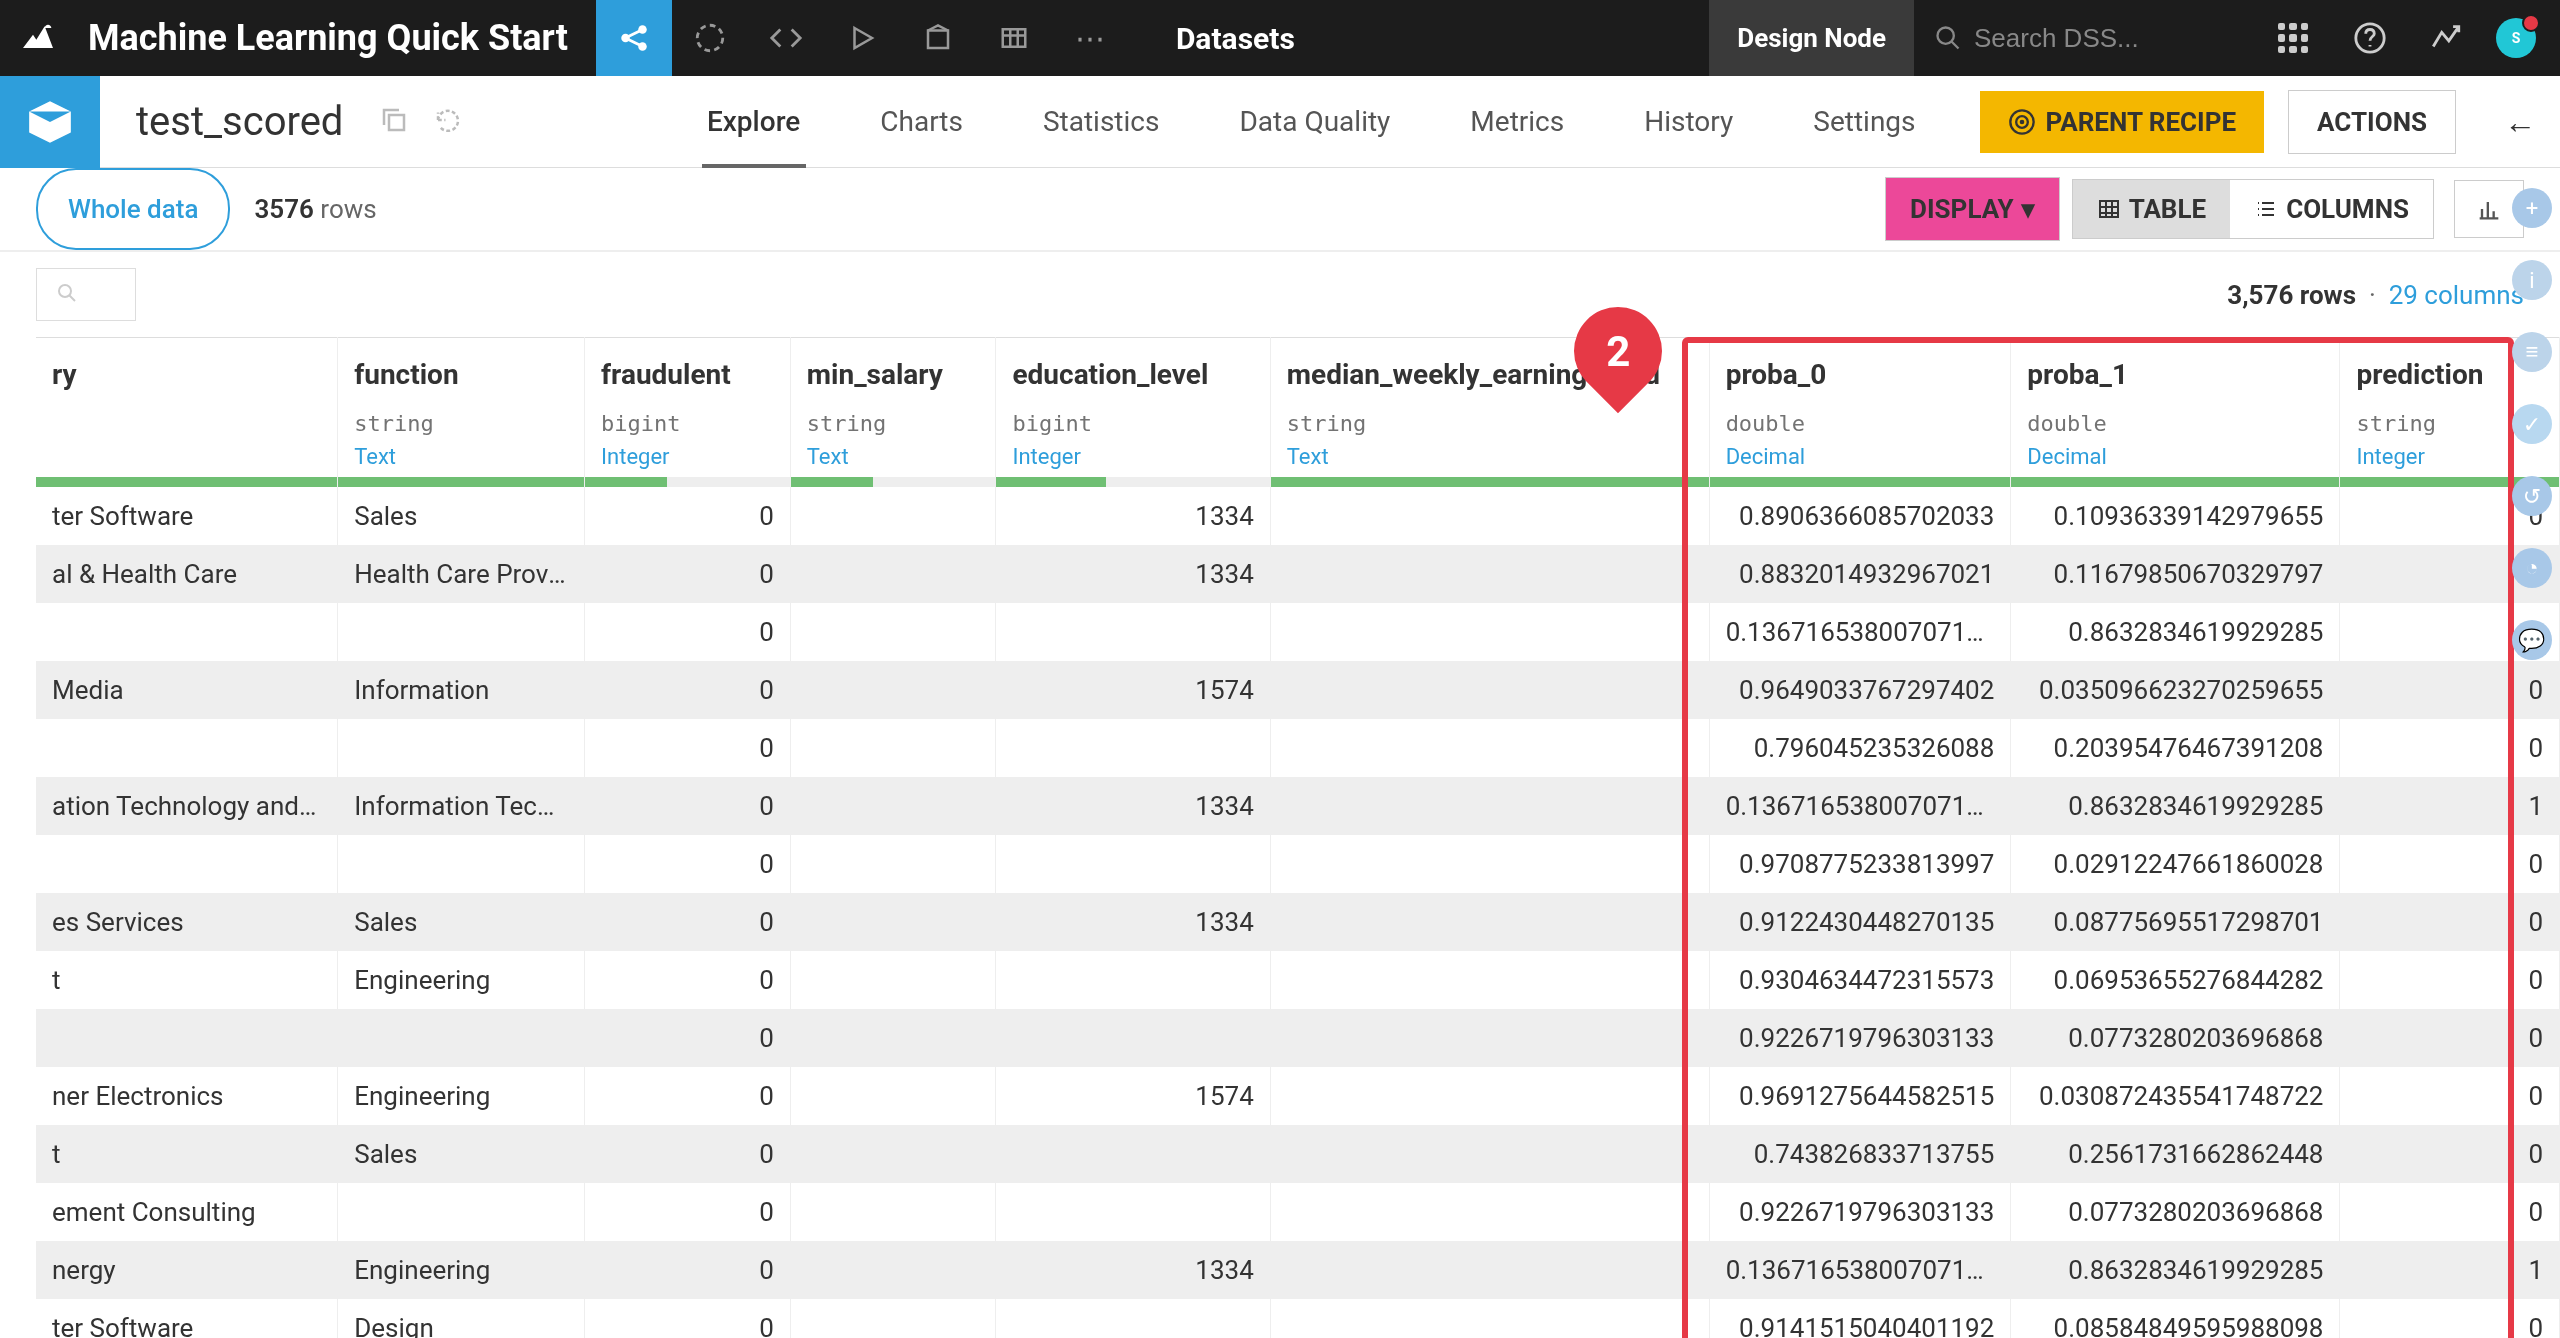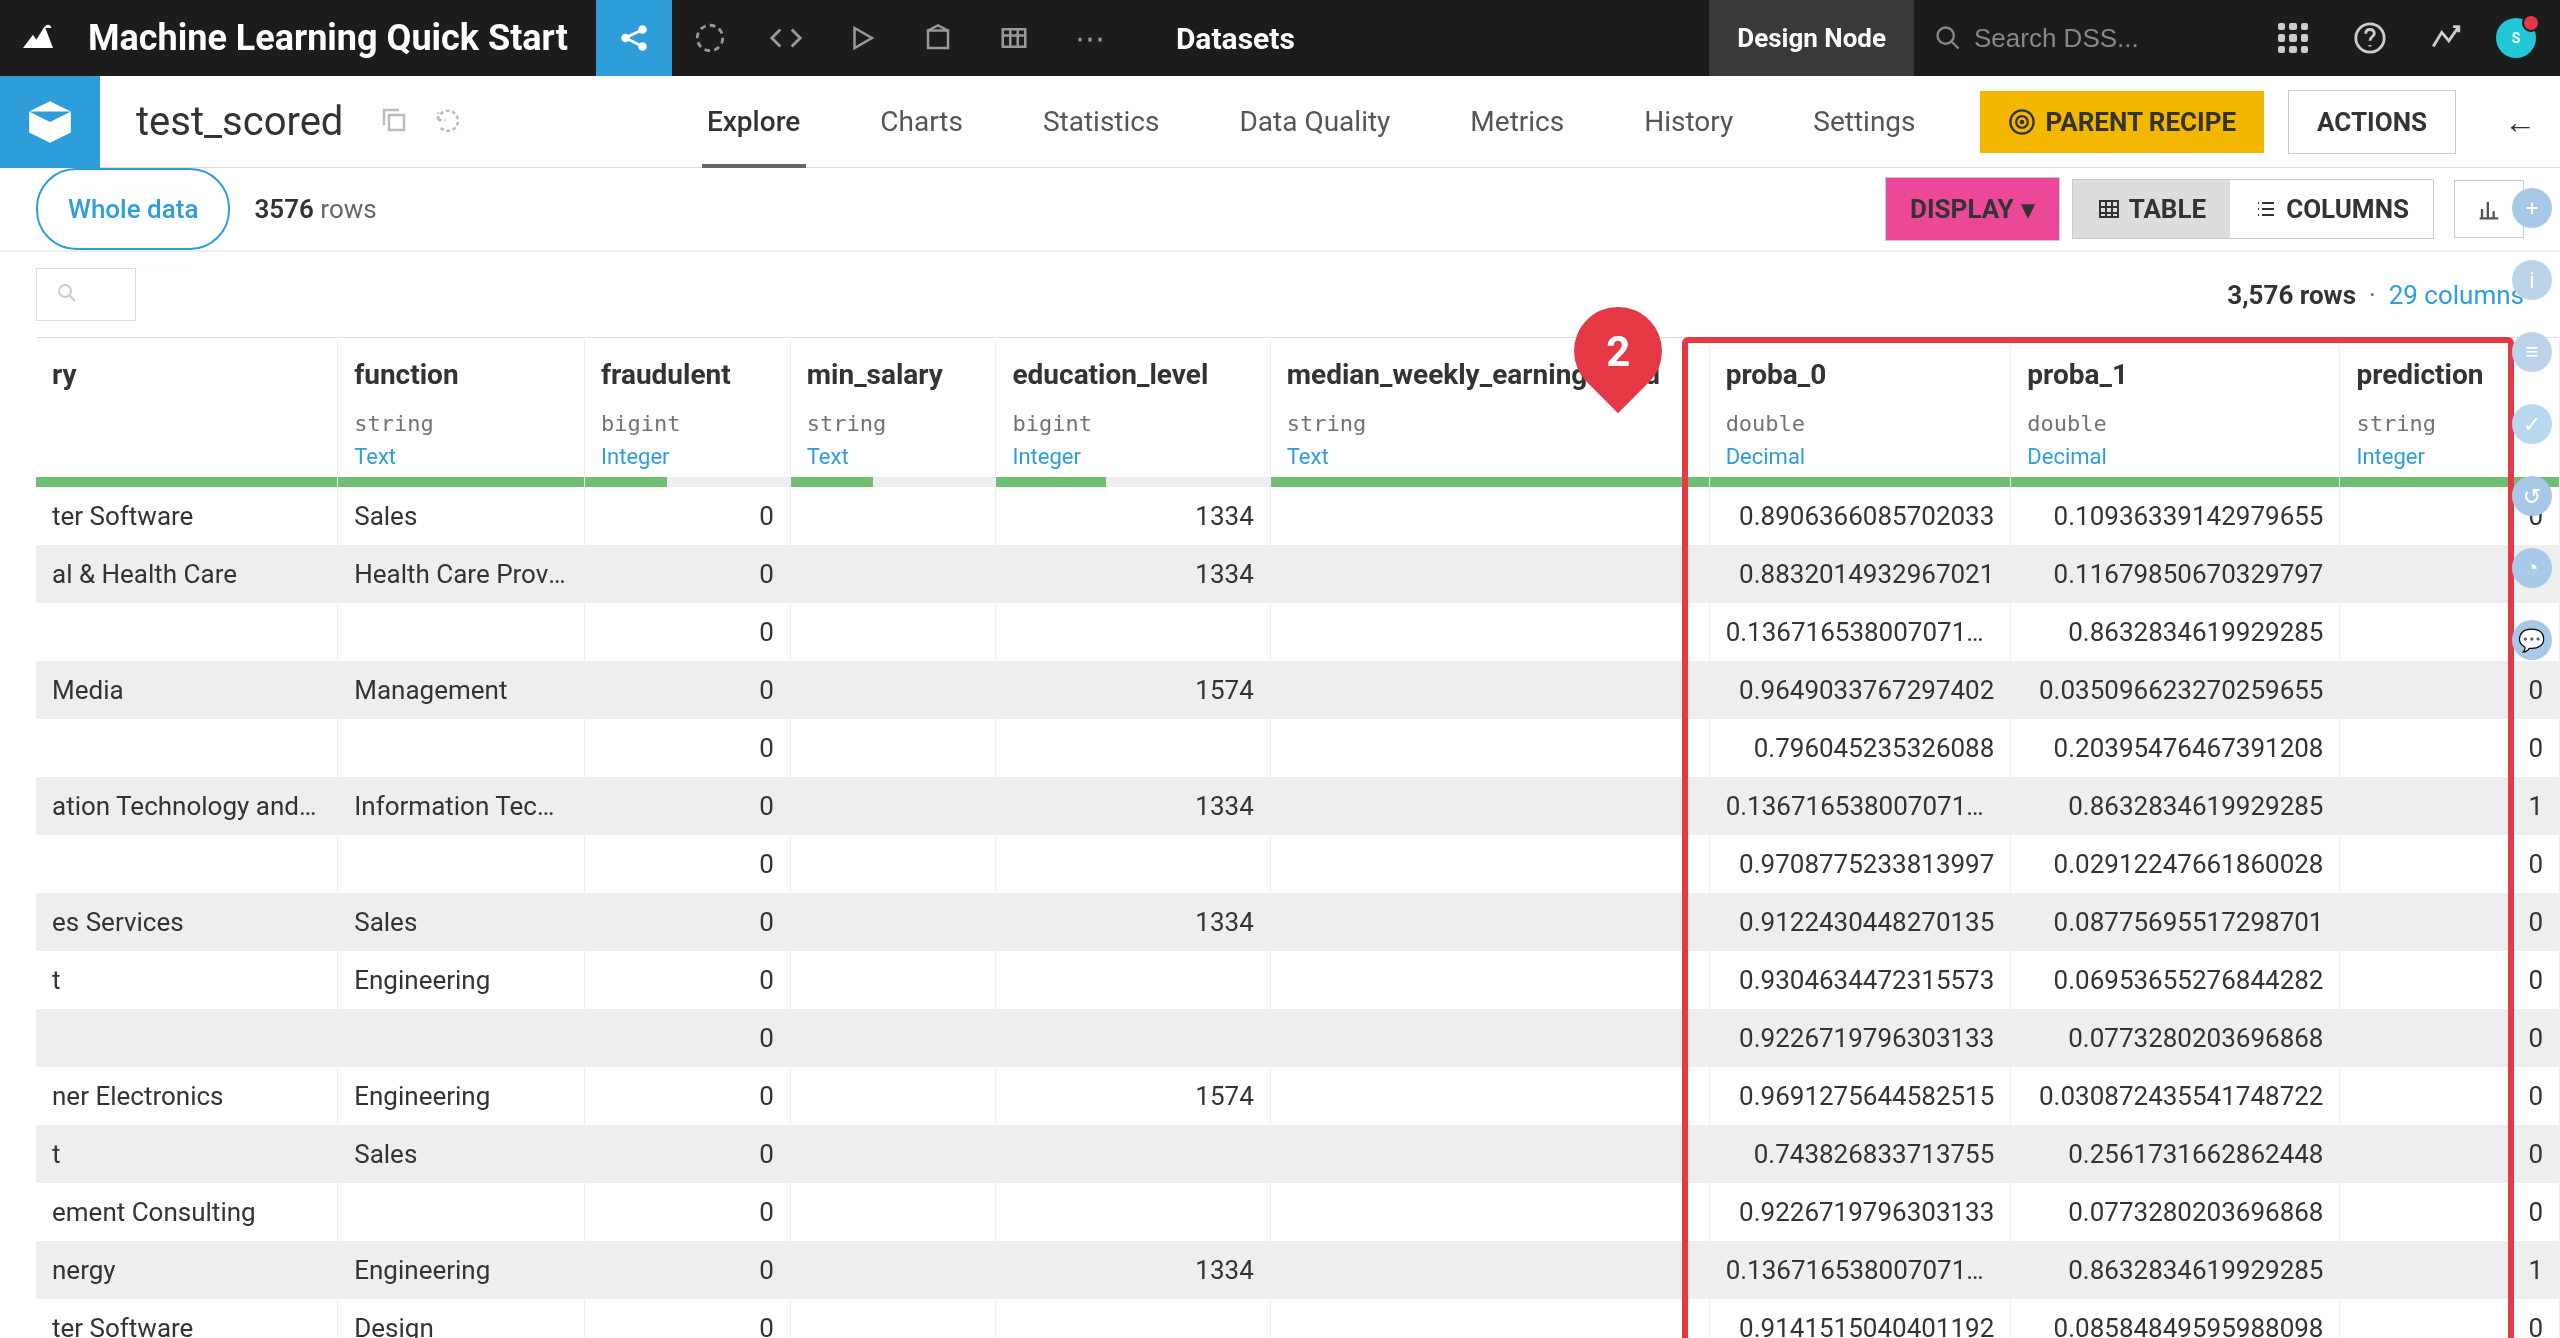--- a/index.html
+++ b/index.html
@@ -293,21 +293,21 @@
           <td class="num">0</td>
           <td></td>
           <td class="num"></td>
           <td></td>
           <td class="num">0.13671653800707148</td>
           <td class="num">0.8632834619929285</td>
           <td class="num">1</td>
         </tr>
         <tr class="odd">
           <td>Media</td>
-          <td>Management</td>
+          <td>Information</td>
           <td class="num">0</td>
           <td></td>
           <td class="num">1574</td>
           <td></td>
           <td class="num">0.9649033767297402</td>
           <td class="num">0.035096623270259655</td>
           <td class="num">0</td>
         </tr>
         <tr>
           <td></td>

